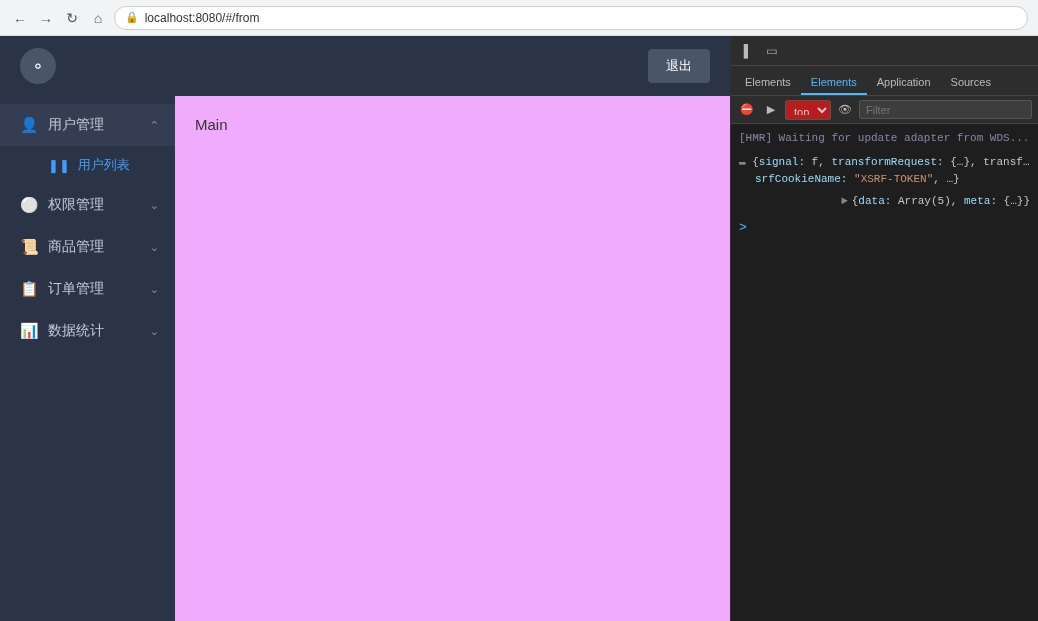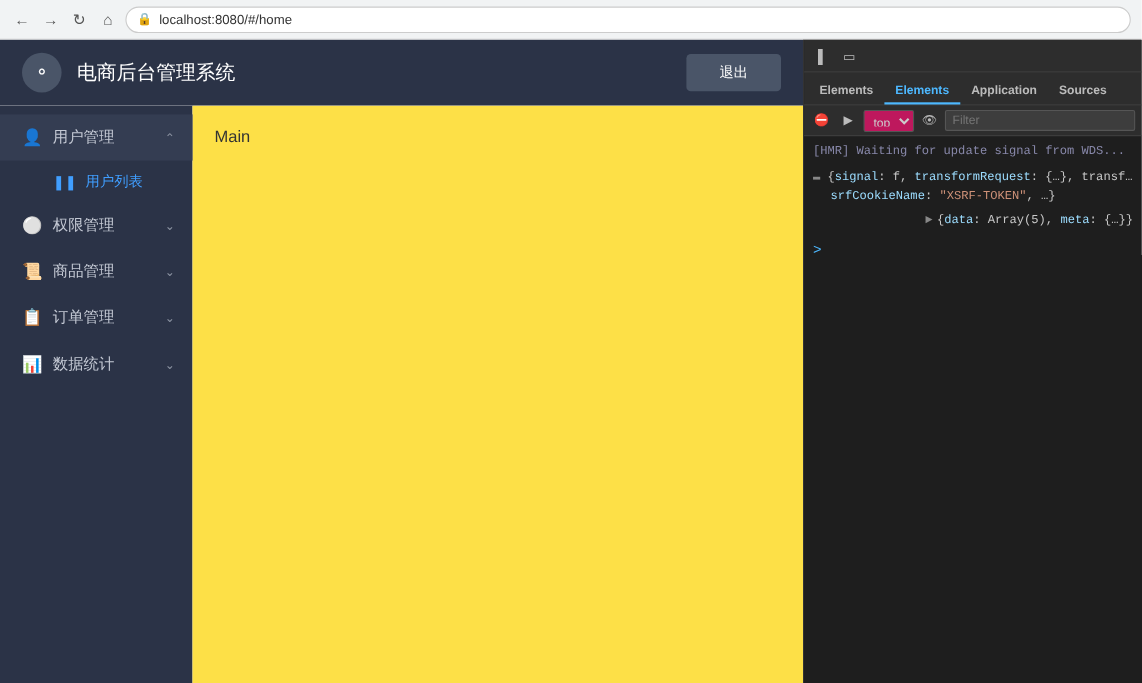--- a/index.html
+++ b/index.html
@@ -94,21 +94,21 @@
     }
     .app-title {
       color: white;
       font-size: 18px;
       font-weight: 500;
     }
     .logout-btn {
       background: #4a5568;
       color: white;
       border: none;
-      padding: 8px 30px;
+      padding: 8px 18px;
       border-radius: 4px;
       cursor: pointer;
       font-size: 13px;
     }
 
     
     .app-body {
       flex: 1;
       display: flex;
       overflow: hidden;
@@ -156,21 +156,21 @@
     .sidebar-sub-item.active {
       color: #409eff;
     }
     .sidebar-sub-item .sub-icon {
       font-size: 13px;
     }
 
     
     .content-area {
       flex: 1;
-      background: #fde047;
+      background: #f0abfc;
       padding: 20px;
     }
     .content-title {
       font-size: 15px;
       color: #333;
       margin-bottom: 16px;
     }
 
     
     .devtools-panel {
@@ -210,37 +210,36 @@
       align-items: flex-end;
       padding: 0 4px;
       border-bottom: 1px solid #444;
     }
     .devtools-tab {
       padding: 5px 10px;
       font-size: 11px;
       color: #bbb;
       cursor: pointer;
       border-bottom: 2px solid transparent;
-      font-weight: bold;
     }
     .devtools-tab.active {
       color: #4db8ff;
       border-bottom: 2px solid #4db8ff;
     }
     .devtools-console-toolbar {
       height: 28px;
       background: #2d2d2d;
       display: flex;
       align-items: center;
       padding: 0 6px;
       gap: 4px;
       border-bottom: 1px solid #444;
     }
     .console-select {
-      background: #be185d;
+      background: #b91c1c;
       border: 1px solid #555;
       color: #ccc;
       font-size: 11px;
       padding: 4px 4px;
       border-radius: 2px;
       height: 20px;
     }
     .console-filter-input {
       flex: 1;
       background: #3d3d3d;
@@ -291,34 +290,33 @@
 </head>
 <body>
 
 <div class="browser-chrome">
   <button class="browser-nav-btn">←</button>
   <button class="browser-nav-btn">→</button>
   <button class="browser-nav-btn">↻</button>
   <button class="browser-nav-btn">⌂</button>
   <div class="url-bar">
     <span class="url-lock-icon">🔒</span>
-    <span>localhost:8080/#/home</span>
+    <span>localhost:8080/#/from</span>
   </div>
 </div>
 
 <div class="main-area">
 
   <div class="app-container">
 
     <div class="app-header">
       <div class="app-title-area">
         <div class="app-logo">
           <span>⚬</span>
         </div>
-        <span class="app-title">电商后台管理系统</span>
       </div>
       <button class="logout-btn">退出</button>
     </div>
 
     <div class="app-body">
 
       <div class="sidebar">
 
         <div class="sidebar-item active-parent">
           <span class="icon">👤</span>
@@ -383,21 +381,21 @@
       <button class="console-btn">▶</button>
       <select class="console-select">
         <option>top</option>
       </select>
       <button class="console-btn">👁</button>
       <input class="console-filter-input" type="text" placeholder="Filter" style="">
     </div>
 
     <div class="console-content">
       <div class="console-line hmr">
-        [HMR] Waiting for update signal from WDS...
+        [HMR] Waiting for update adapter from WDS...
       </div>
       <div style="height:6px"></div>
       <div class="console-line">
         <span style="color:#888;">▬</span>
         {<span class="key">signal</span>: f, <span class="key">transformRequest</span>: {…}, transformRe
       </div>
       <div class="console-line" style="padding-left:16px;">
         <span class="key">srfCookieName</span>: <span class="string-val">"XSRF-TOKEN"</span>, …}
       </div>
       <div style="height:4px"></div>

